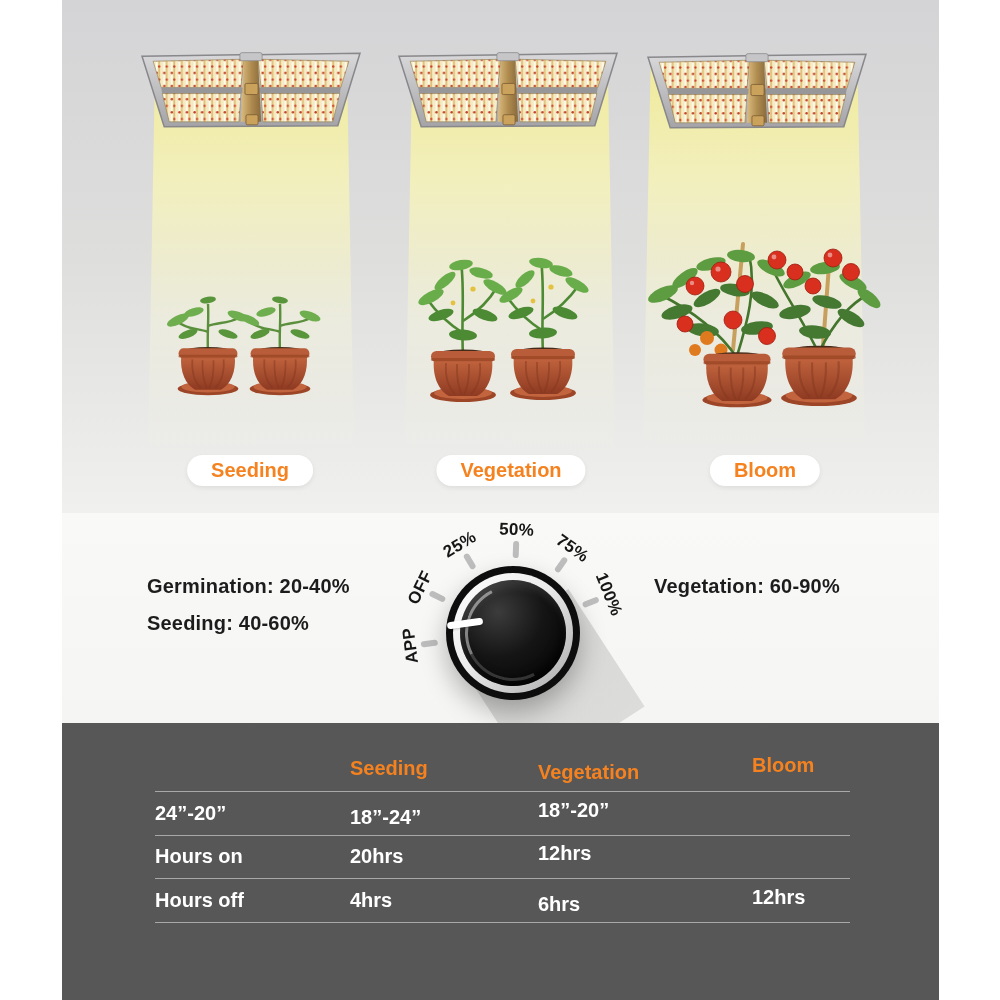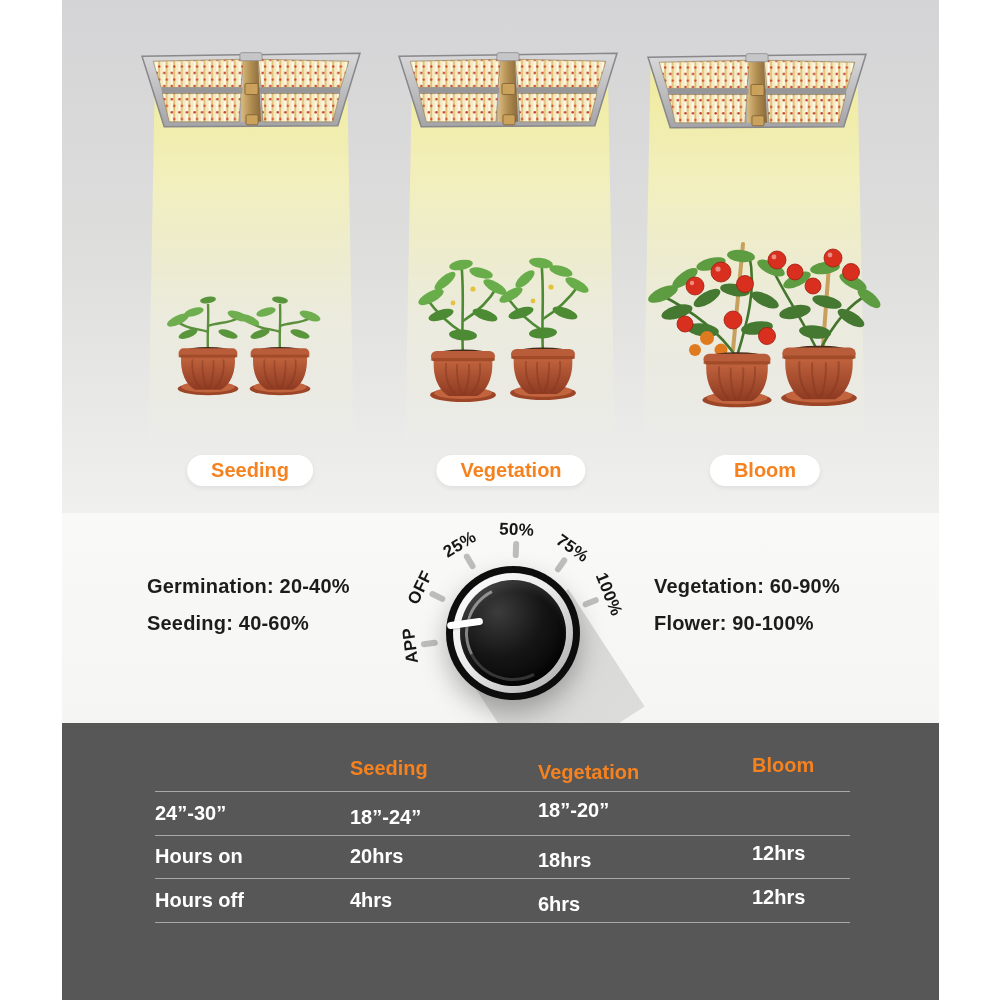--- a/index.html
+++ b/index.html
@@ -285,21 +285,20 @@
       <div class="stage-pill sp3">Bloom</div>
     </div>
 
     <div class="section-mid">
       <div class="info info-left">
         <div>Germination: 20-40%</div>
         <div>Seeding: 40-60%</div>
       </div>
       <div class="info info-right">
         <div>Vegetation: 60-90%</div>
-        <div>Flower: 90-100%</div>
       </div>
 
       <div class="knob-shadow"></div>
 
       <div class="dial-anchor">
         <span class="dial-tick" style="--a:-97deg"></span>
         <span class="dial-tick" style="--a:-64deg"></span>
         <span class="dial-tick" style="--a:-31deg"></span>
         <span class="dial-tick" style="--a:2deg"></span>
         <span class="dial-tick" style="--a:35deg"></span>
@@ -321,28 +320,27 @@
 
     <div class="section-table">
       <div class="spec-table">
         <div class="trow thead">
           <div class="cell rowlabel"></div>
           <div class="cell">Seeding</div>
           <div class="cell col-veg">Vegetation</div>
           <div class="cell col-bloom">Bloom</div>
         </div>
         <div class="trow">
-          <div class="cell">24”-30”</div>
+          <div class="cell">24”-20”</div>
           <div class="cell col-veg">18”-24”</div>
           <div class="cell col-bloom">18”-20”</div>
         </div>
         <div class="trow">
           <div class="cell">Hours on</div>
           <div class="cell">20hrs</div>
-          <div class="cell col-veg">18hrs</div>
           <div class="cell col-bloom">12hrs</div>
         </div>
         <div class="trow">
           <div class="cell">Hours off</div>
           <div class="cell">4hrs</div>
           <div class="cell col-veg">6hrs</div>
           <div class="cell col-bloom">12hrs</div>
         </div>
       </div>
     </div>

